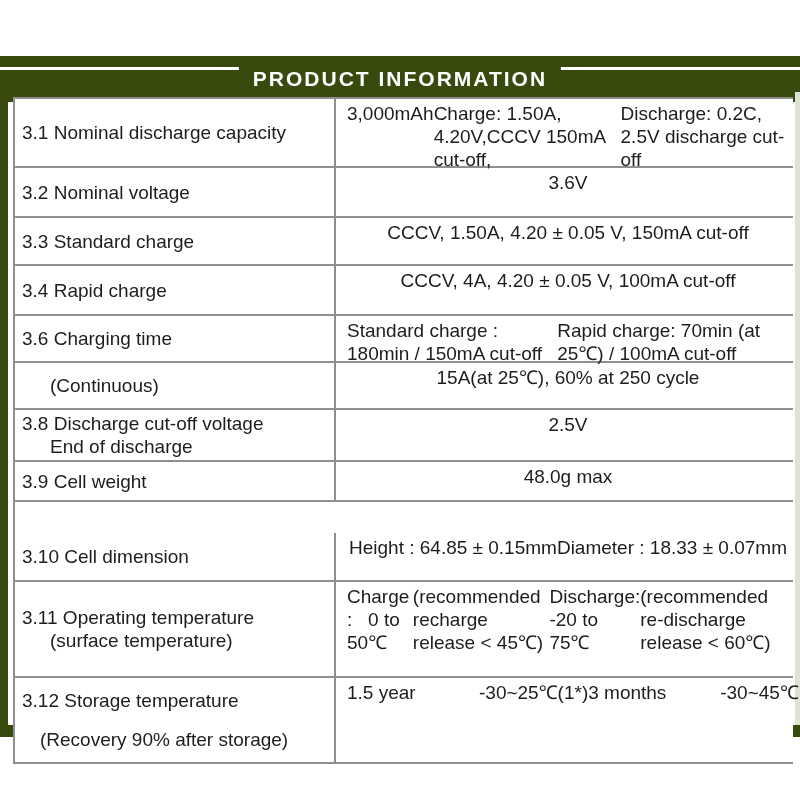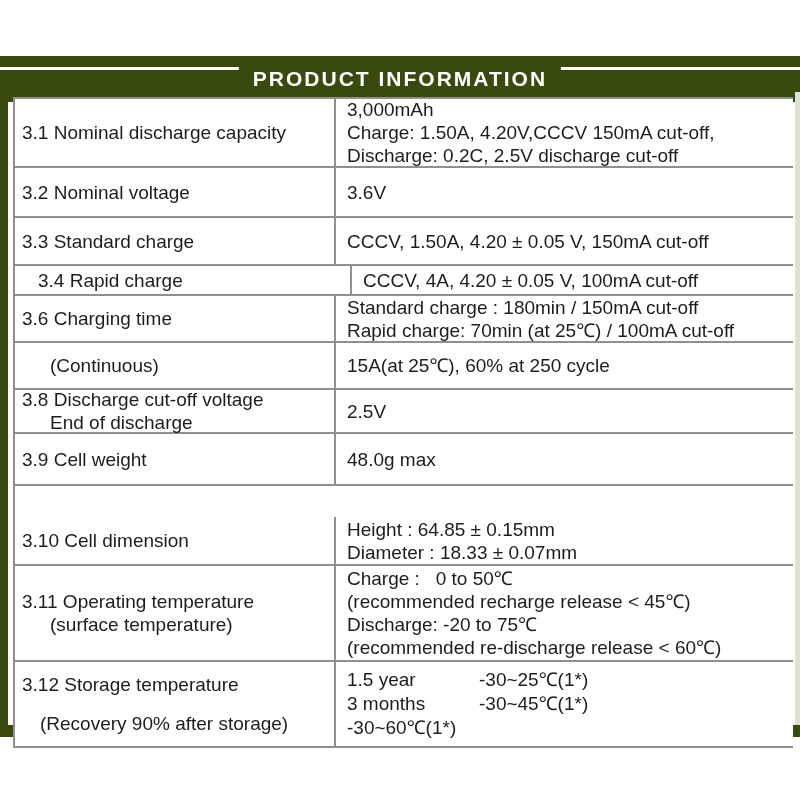--- a/index.html
+++ b/index.html
@@ -42,28 +42,28 @@
   .row{display:flex;box-sizing:border-box;}
   .row:not(:last-child){border-bottom:2px solid var(--border-gray,#8f8f8f);}
   .cell-label{
     width:321px;min-width:321px;box-sizing:border-box;
     border-right:2px solid var(--border-gray,#8f8f8f);
     display:flex;flex-direction:column;justify-content:center;
     padding:3px 4px 3px 7px;
   }
   .cell-value{
     flex:1;box-sizing:border-box;
-    display:flex;flex-direction:column;justify-content:center;
+    display:flex;justify-content:center;
     padding:3px 4px 3px 11px;
   }
   .line{font-size:19px;line-height:23px;white-space:pre-wrap;}
   .indent{padding-left:28px;}
   .indent-recovery{padding-left:18px;margin-top:16px;}
-  .r0{height:69px;} .r1{height:50px;} .r2{height:48px;} .r3{height:30px;padding-left:16px;}
-  .r4{height:47px;} .r5{height:47px;} .r6{height:44px;} .r7{height:52px;}
+  .r0{height:69px;} .r1{height:50px;} .r2{height:48px;} .r3{height:50px;}
+  .r4{height:47px;} .r5{height:47px;} .r6{height:52px;} .r7{height:40px;}
   .r8{height:49px;margin-top:31px;} .r9{height:96px;} .r10{height:84px;}
   .pair{display:flex;font-size:19px;line-height:24px;}
   .pair .period{width:132px;min-width:132px;}
 </style>
 </head>
 <body style="color: rgb(29, 29, 29);">
 
 <div class="top-band">
   <div class="band-line"></div>
   <div class="band-title">PRODUCT INFORMATION</div>

